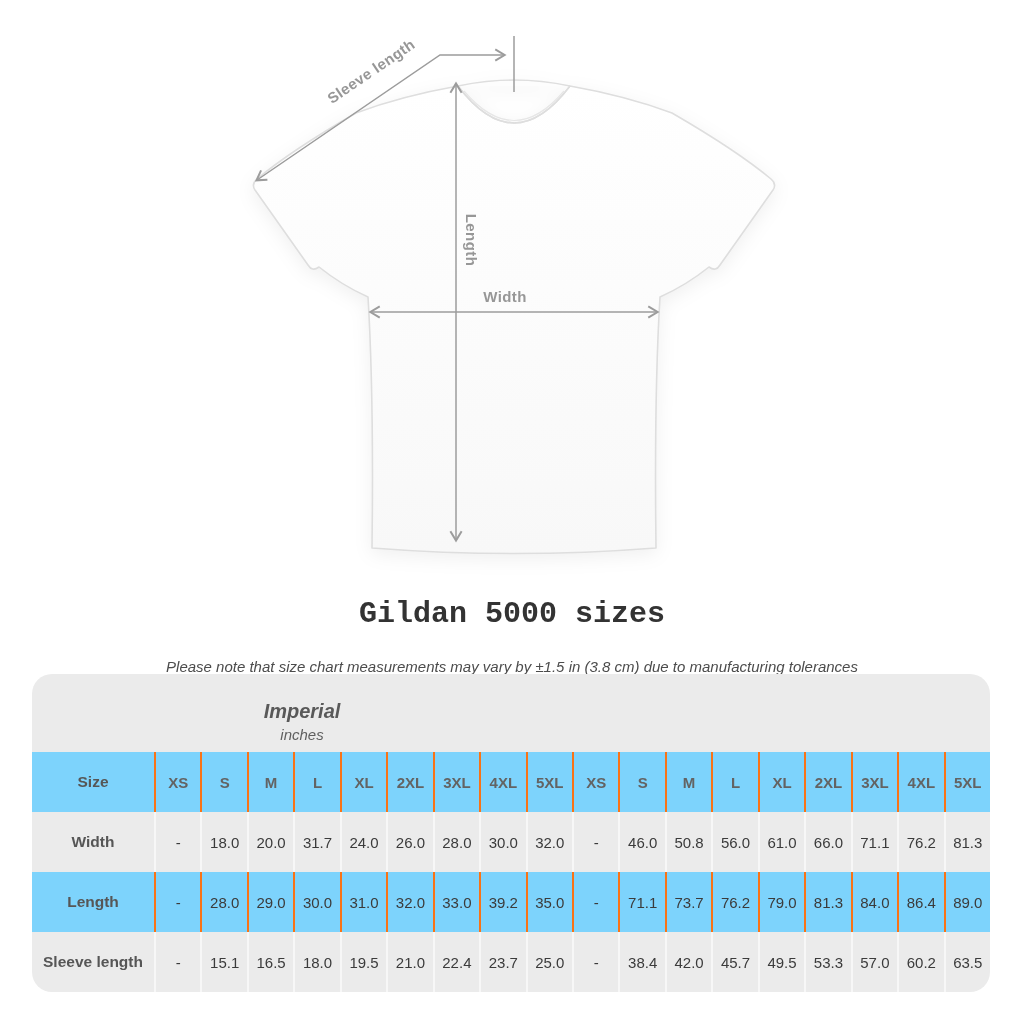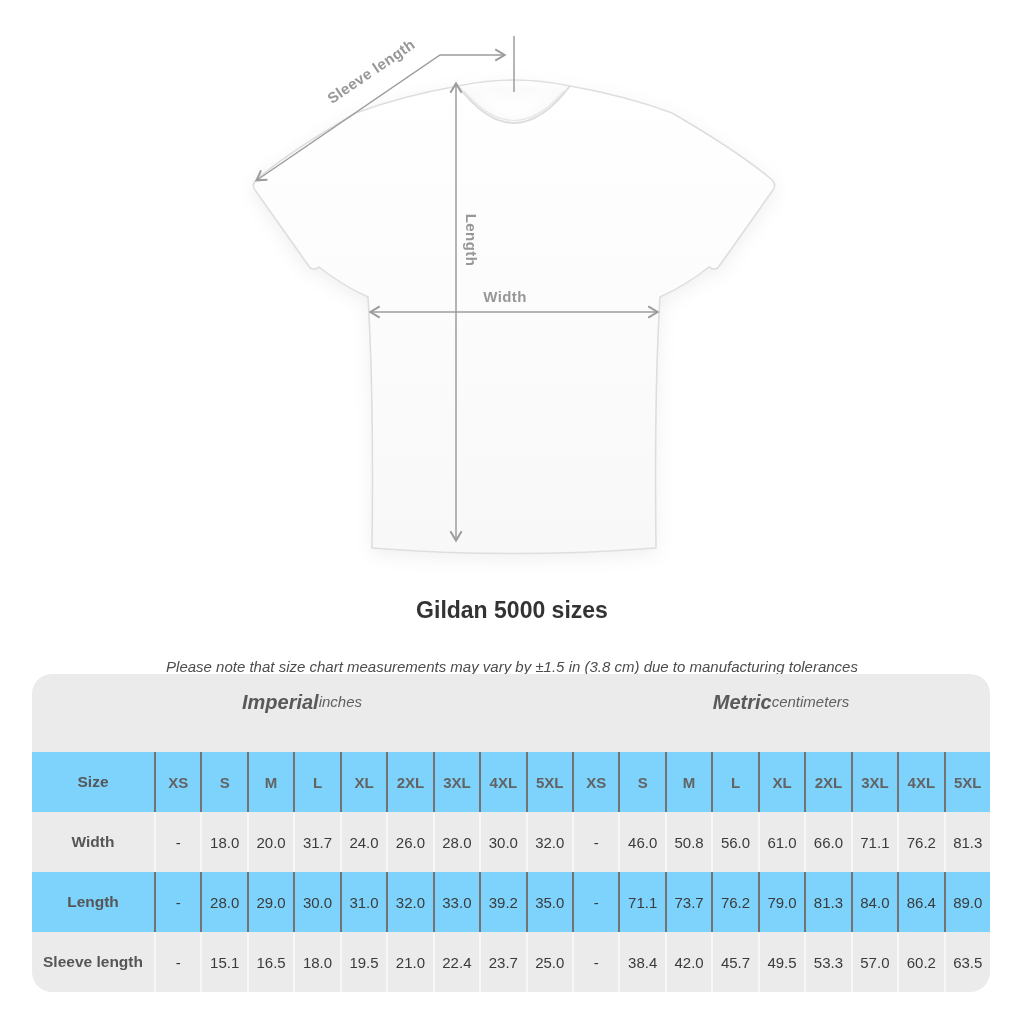--- a/index.html
+++ b/index.html
@@ -9,41 +9,41 @@
   
   .diagram{position:absolute;left:0;top:0;width:1024px;height:592px;}
   .diagram svg{position:absolute;left:0;top:0;}
   .diag-label{position:absolute;color:#979797;font-weight:700;font-size:15px;
               letter-spacing:.4px;white-space:nowrap;transform:translate(-50%,-50%);}
   .diag-label.sleeve{transform:translate(-50%,-50%) rotate(-34.2deg);}
   .diag-label.length{transform:translate(-50%,-50%) rotate(90deg);}
 
   
   .title{position:absolute;left:0;top:597px;width:1024px;text-align:center;
-         font-size:23px;font-weight:700;color:#333;}
+         font-size:30px;font-weight:700;color:#333;font-family:Liberation Mono, monospace;}
   .subtitle{position:absolute;left:0;top:658px;width:1024px;text-align:center;
             font-style:italic;font-size:15px;color:#4c4c4c;}
 
   
   .size-table{position:absolute;left:32px;top:674px;width:958px;height:318px;
               border-radius:20px;overflow:hidden;background:#ffffff;}
   .unit-band{display:flex;height:78px;background:#ebebeb;}
-  .unit-half{display:flex;flex-direction:row;justify-content:center;
+  .unit-half{display:flex;flex-direction:column;align-items:center;justify-content:center;
              padding-top:16px;}
   .unit-half.imperial{width:calc(50% + 61px);}
   .unit-half.metric{flex:1;}
   .unit-name{font-size:20px;font-weight:700;font-style:italic;color:#595959;line-height:1.2;}
   .unit-sub{font-size:15px;font-style:italic;color:#5f5f5f;margin-top:3px;}
 
   .t-row{display:grid;grid-template-columns:122px repeat(18,1fr);height:60px;}
   .t-row.row-white{background:#7dd3fc;}
   .t-row.row-gray{background:#ebebeb;}
   .cell{display:flex;align-items:center;justify-content:center;
         font-size:15px;color:#3b3b3b;}
-  .row-white .cell + .cell{border-left:2px solid #737373;}
+  .row-white .cell + .cell{border-left:2px solid #f97316;}
   .row-gray  .cell + .cell{border-left:2px solid #f7f7f7;}
   .cell.size-head{font-weight:700;color:#636363;}
   .cell.label-cell{font-weight:700;font-size:15.5px;color:#565656;}
 </style>
 </head>
 <body>
 
 <div class="diagram">
   <svg width="1024" height="592" viewBox="0 0 1024 592">
     <defs>
@@ -94,24 +94,20 @@
 </div>
 
 <div class="title">Gildan 5000 sizes</div>
 <div class="subtitle">Please note that size chart measurements may vary by ±1.5 in (3.8 cm) due to manufacturing tolerances</div>
 
 <div class="size-table">
   <div class="unit-band">
     <div class="unit-half imperial">
       <div class="unit-name">Imperial</div>
       <div class="unit-sub">inches</div>
-    </div>
-    <div class="unit-half metric">
-      <div class="unit-name">Metric</div>
-      <div class="unit-sub">centimeters</div>
     </div>
   </div>
   <div id="size-grid">
       <div class="t-row row-white">
         <div class="cell label-cell">Size</div>
         <div class="cell size-head">XS</div>
         <div class="cell size-head">S</div>
         <div class="cell size-head">M</div>
         <div class="cell size-head">L</div>
         <div class="cell size-head">XL</div>

